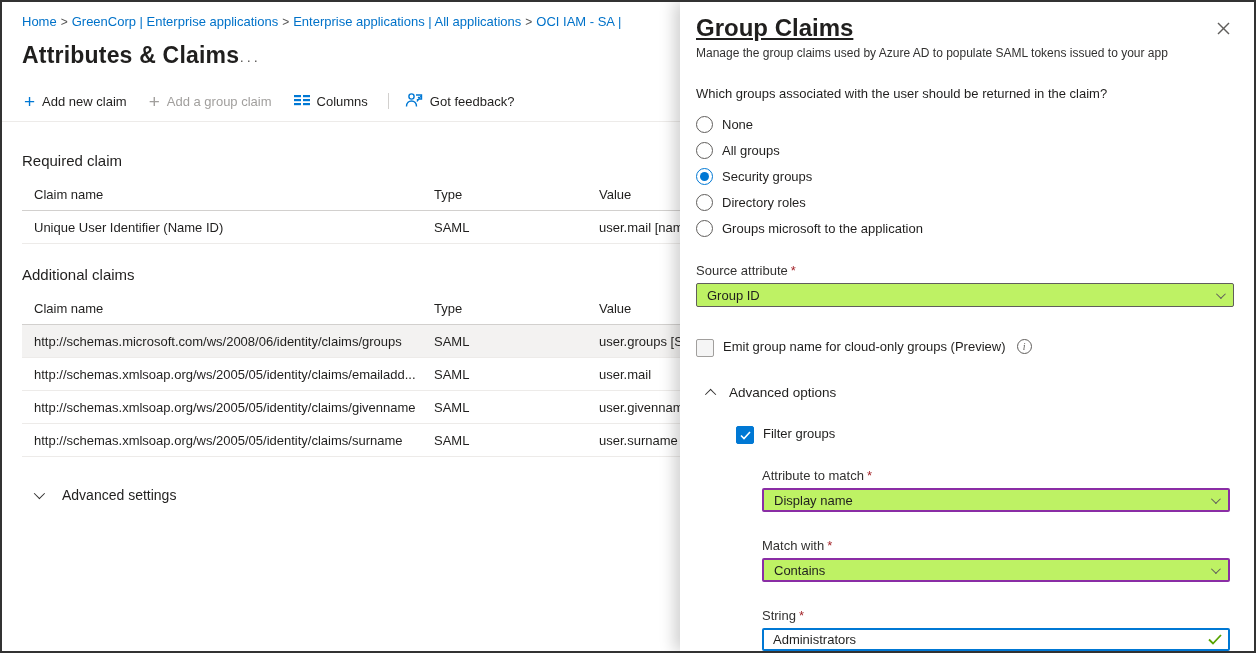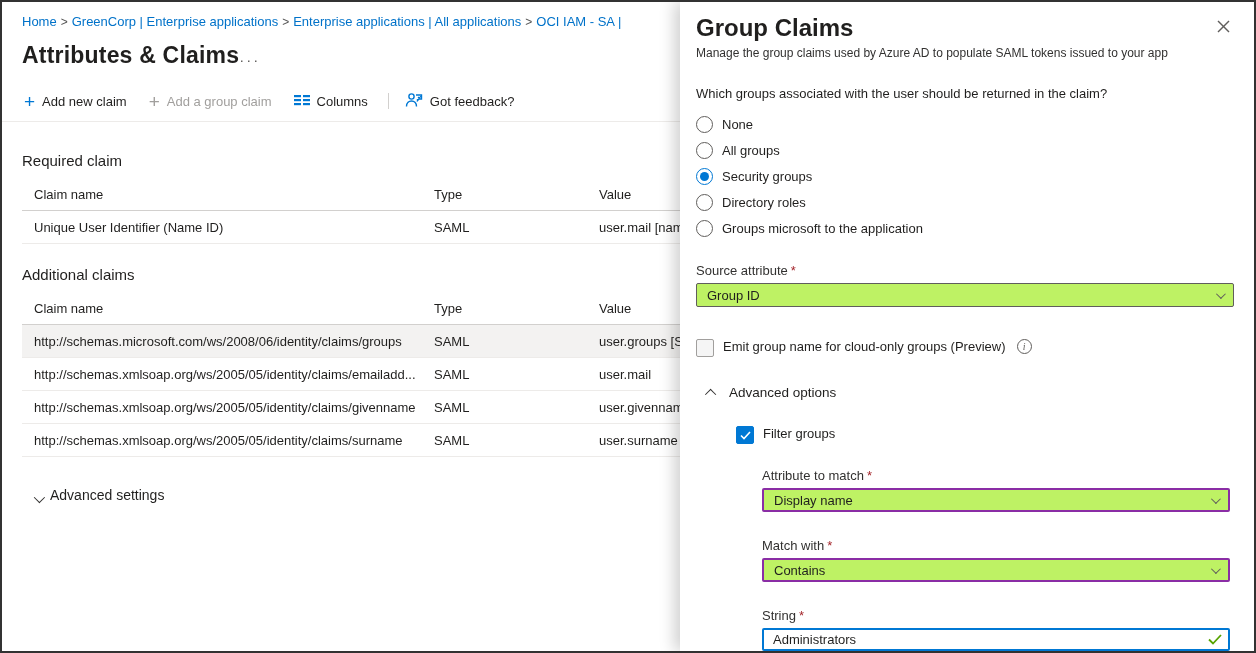--- a/index.html
+++ b/index.html
@@ -29,35 +29,35 @@
   .toolbar-divider { margin-top:8px; border-bottom:1px solid #edebe9; width:678px; }
 
   .section-heading { margin:30px 0 0 20px; font-size:15px; color:#201f1e; }
   .claims-table { margin:10px 0 0 20px; width:680px; }
   .t-row { display:grid; grid-template-columns:400px 165px 1fr; align-items:center; padding-left:12px; white-space:nowrap; overflow:hidden; }
   .t-head { height:32px; border-bottom:1px solid #d2d0ce; font-weight:400; font-size:13px; }
   .t-data { height:33px; border-bottom:1px solid #edebe9; cursor:pointer; font-size:13px; }
   .t-data > div { overflow:hidden; white-space:nowrap; }
   .row-selected { background:#f3f2f1; }
 
-  .adv-settings { margin:30px 16px 0 32px; display:flex; align-items:flex-end; gap:8px; cursor:pointer; font-size:14px; }
+  .adv-settings { margin:30px 16px 0 32px; display:flex; align-items:center; gap:20px; cursor:pointer; font-size:14px; }
 
   
   .chev { display:inline-block; width:8px; height:8px; border-right:1.5px solid #323130; border-bottom:1.5px solid #323130; }
   .chev-down { transform:rotate(45deg) translateY(-2px); }
   .chev-up { transform:rotate(-135deg) translateY(-2px); }
   .chev-sm { width:7px; height:7px; border-color:#605e5c; }
 
   
   .panel {
     position:absolute; top:0; bottom:0; left:678px; right:0; z-index:2;
     background:#fff; box-shadow:-6px 0 14px rgba(0,0,0,0.18);
     padding:12px 20px 0 16px;
   }
-  .panel-header { display:flex; justify-content:space-between; align-items:flex-start; }
+  .panel-header { display:flex; justify-content:space-between; align-items:flex-end;text-decoration:underline; }
   .panel-title { font-size:24px; font-weight:700; color:#201f1e; line-height:28px; }
   .close-btn { cursor:pointer; padding:4px; margin-top:2px; }
   .panel-subtitle { margin-top:4px; font-size:12px; color:#323130; }
   .panel-question { margin-top:26px; font-size:13px; color:#201f1e; }
 
   .radio-list { margin-top:10px; list-style:none; }
   .radio-row { display:flex; align-items:center; gap:9px; height:26px; cursor:pointer; }
   .radio { width:17px; height:17px; border-radius:50%; border:1px solid #605e5c; background:#fff; flex:none; display:flex; align-items:center; justify-content:center; }
   .radio-on { border:1px solid #0078d4; }
   .radio-on::after { content:""; width:9px; height:9px; border-radius:50%; background:#0078d4; }

